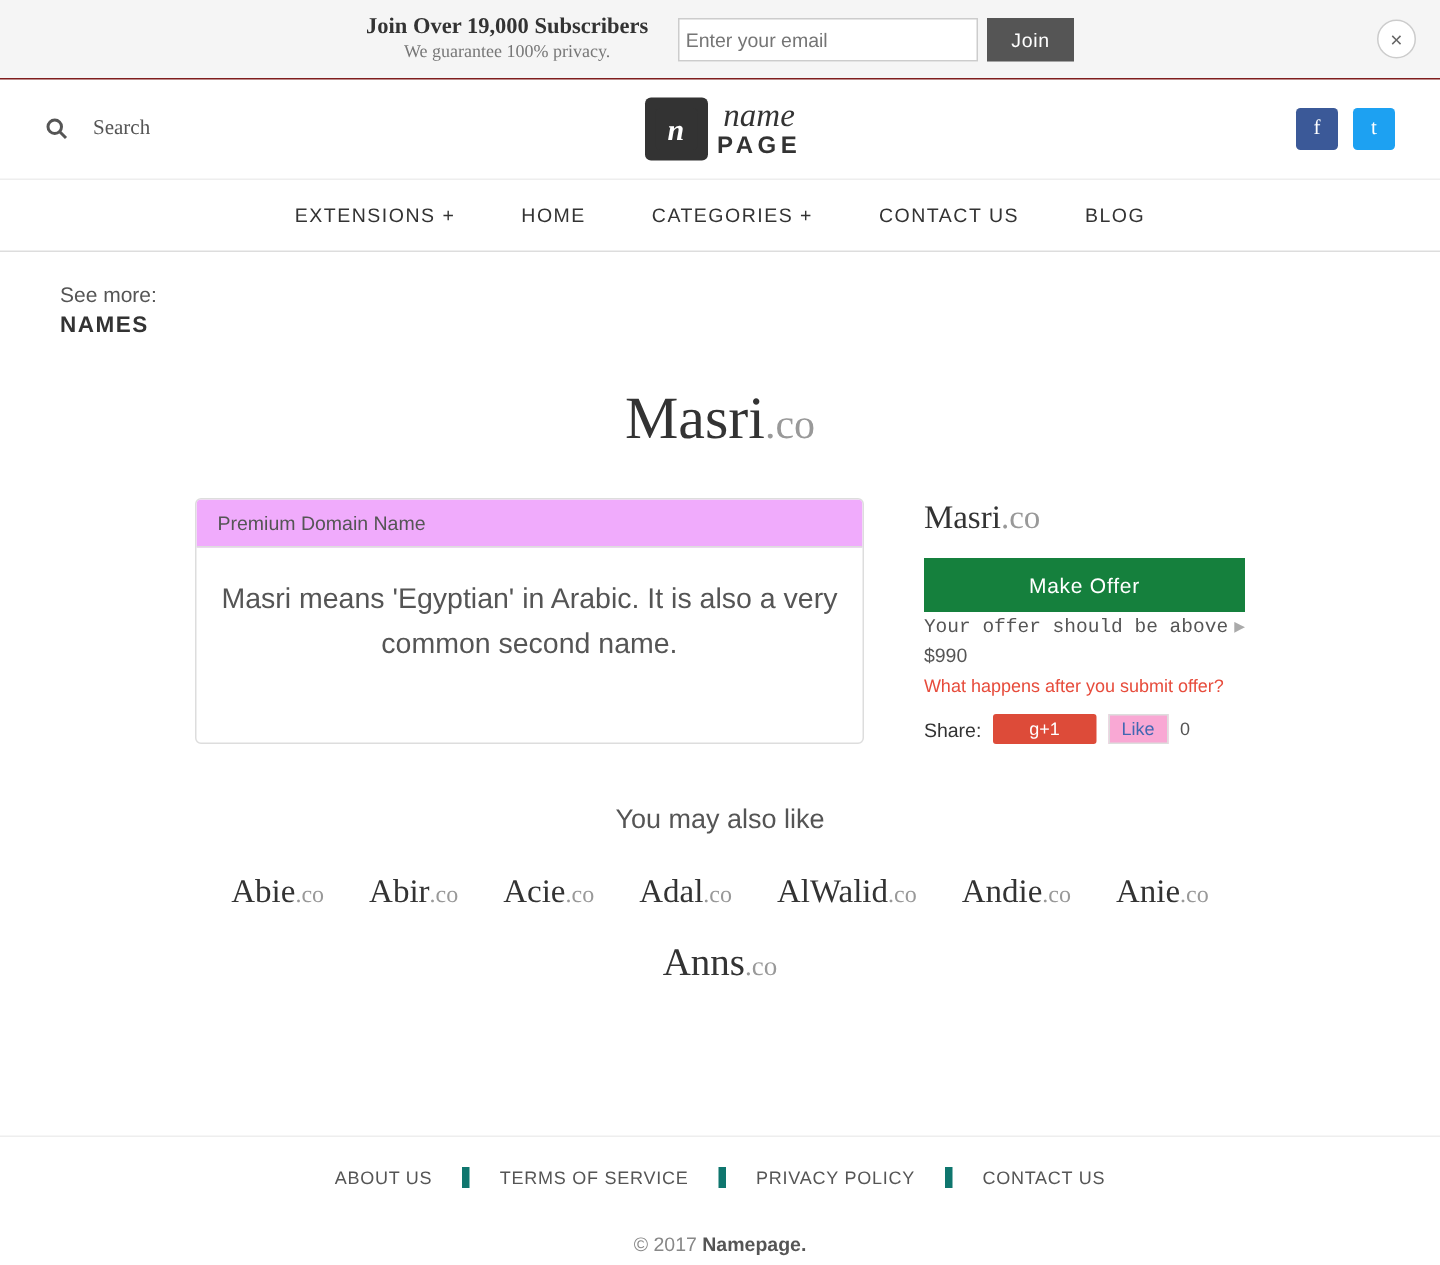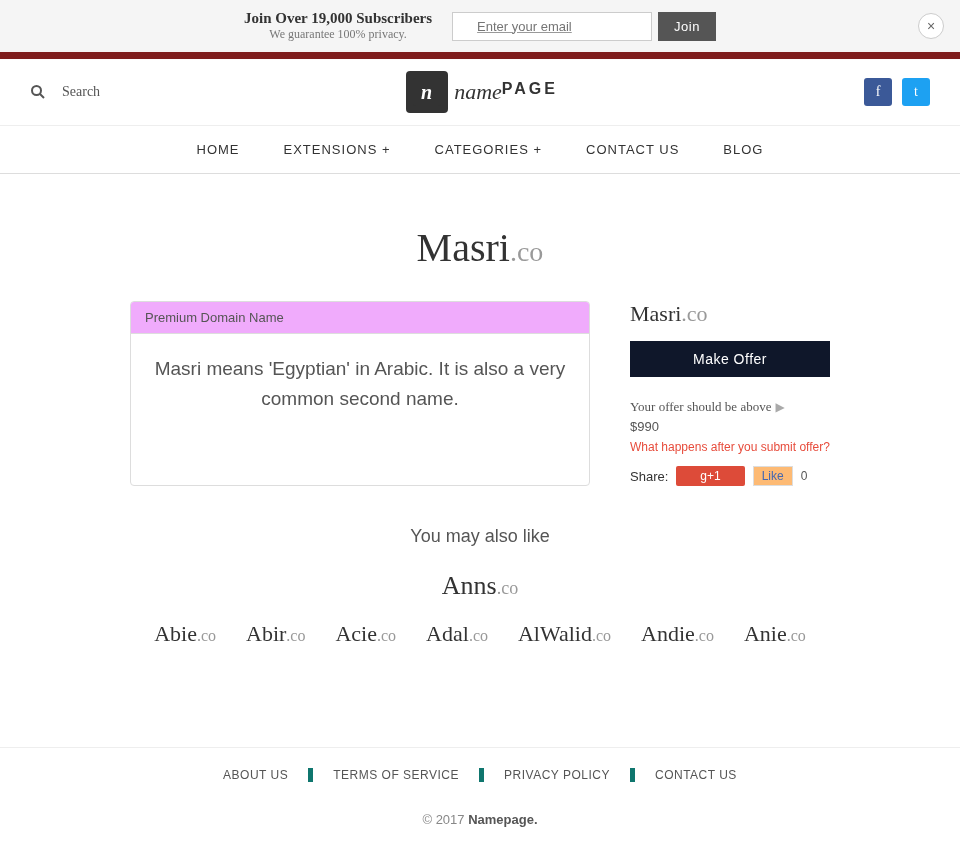--- a/index.html
+++ b/index.html
@@ -1,40 +1,39 @@
 <!DOCTYPE html>
 <html><head>
   <meta charset="utf-8">
   <style>
     * { box-sizing: border-box; margin: 0; padding: 0; }
     body { font-family: 'Georgia', serif; background: #fff; color: #333; font-size: 14px; }
 
     
     .top-banner {
       background: #f5f5f5;
-      border-bottom: 7px solid #7f1d1d;
+      border-bottom: 1px solid #7f1d1d;
       padding: 10px 20px;
       display: flex;
       align-items: center;
       justify-content: center;
       gap: 20px;
       position: relative;
     }
     .top-banner-text { text-align: center; }
     .top-banner-text .main-text { font-size: 15px; font-weight: 600; color: #333; }
     .top-banner-text .sub-text { font-size: 12px; color: #777; }
     .email-form { display: flex; gap: 6px; }
     .email-input {
       border: 1px solid #ccc;
-      padding: 6px 24px;
+      padding: 6px 4px;
       width: 200px;
       font-size: 13px;
       color: #999;
       outline: none;
-      text-decoration: underline;
     }
     .join-btn {
       background: #555;
       color: #fff;
       border: none;
       padding: 6px 16px;
       font-size: 13px;
       cursor: pointer;
       letter-spacing: 0.5px;
     }
@@ -159,50 +158,50 @@
     .offer-section {
       min-width: 200px;
     }
     .offer-domain-name {
       font-size: 22px;
       font-family: Georgia, serif;
       color: #333;
       margin-bottom: 14px;
     }
     .make-offer-btn {
-      background: #0f172a;
+      background: #15803d;
       color: #fff;
       border: none;
       padding: 10px 30px;
       font-size: 14px;
       cursor: pointer;
       width: 100%;
-      margin-bottom: 22px;
+      margin-bottom: 2px;
       letter-spacing: 0.5px;
     }
     .offer-hint {
       display: flex; align-items: center; gap: 4px;
       font-size: 13px; color: #555; margin-bottom: 4px;
-      font-family: Liberation Serif, serif;
+      font-family: Liberation Mono, monospace;
     }
     .offer-hint .arrow { color: #aaa; font-size: 12px; }
     .offer-price { font-size: 13px; color: #555; margin-bottom: 6px; font-family: Arial, sans-serif; }
     .what-happens {
       font-size: 12px; color: #e74c3c; cursor: pointer; margin-bottom: 12px;
       font-family: Arial, sans-serif;
     }
     .share-row { display: flex; align-items: center; gap: 8px; font-size: 13px; font-family: Arial, sans-serif; }
     .g-plus-btn {
       background: #dd4b39; color: #fff; border: none; padding: 3px 24px;
       font-size: 12px; cursor: pointer; border-radius: 2px;
     }
     .fb-like-btn {
       display: flex; align-items: center; gap: 4px;
       border: 1px solid #ddd; padding: 2px 8px; font-size: 12px;
-      color: #4267B2; cursor: pointer; background: #fdba74;
+      color: #4267B2; cursor: pointer; background: #f9a8d4;
     }
     .fb-like-count { font-size: 12px; color: #555; }
 
     
     .also-like { text-align: center; margin-top: 40px; }
     .also-like-title {
       font-size: 18px; color: #555; margin-bottom: 24px;
       font-family: Arial, sans-serif;
     }
     .domain-list {
@@ -264,46 +263,50 @@
   </a>
 
   <div class="logo-container">
     <div class="logo-box">
       <div class="logo-icon">
         <svg width="28" height="28" viewBox="0 0 28 28" fill="none" xmlns="http://www.w3.org/2000/svg">
           <rect width="28" height="28" rx="3" fill="#333"></rect>
           <text x="8" y="21" font-family="Georgia,serif" font-size="20" fill="white" font-style="italic">n</text>
         </svg>
       </div>
-      <div style="display:flex;flex-direction:row;line-height:1.1;margin-left:4px;">
+      <div style="display:flex;flex-direction:column;line-height:1.1;margin-left:4px;">
         <span style="font-size:22px;font-family:Georgia,serif;font-style:italic;color:#333;">name</span>
         <span style="font-size:16px;font-family:Arial,sans-serif;font-weight:700;letter-spacing:3px;color:#333;text-transform:uppercase;">PAGE</span>
       </div>
     </div>
   </div>
 
   <div class="social-icons">
     <a class="social-icon" style="background:#3b5998;">
       <span>f</span>
     </a>
     <a class="social-icon" style="background:#1da1f2;">
       <span>t</span>
     </a>
   </div>
 </header>
 
 <nav>
+  <div class="nav-item">EXTENSIONS +</div>
   <div class="nav-item">HOME</div>
-  <div class="nav-item">EXTENSIONS +</div>
   <div class="nav-item">CATEGORIES +</div>
   <div class="nav-item">CONTACT US</div>
   <div class="nav-item">BLOG</div>
 </nav>
 
 <div class="main-content">
+  <div>
+    <div class="see-more">See more:</div>
+    <div class="names-link">NAMES</div>
+  </div>
 
   <div class="domain-title-section">
     <div class="domain-main-title">
       <span>Masri</span><span class="tld">.co</span>
     </div>
   </div>
 
   <div class="content-grid">
 
     <div class="description-card">
@@ -329,31 +332,31 @@
           <span>Like</span>
         </div>
         <span class="fb-like-count">0</span>
       </div>
     </div>
   </div>
 
   <div class="also-like">
     <div class="also-like-title">You may also like</div>
     <div class="domain-list">
-      <div class="domain-item-large"><span>Anns</span><span class="tld">.co</span></div>
-    </div>
-    <div class="domain-list">
       <div class="domain-item"><span>Abie</span><span class="tld">.co</span></div>
       <div class="domain-item"><span>Abir</span><span class="tld">.co</span></div>
       <div class="domain-item"><span>Acie</span><span class="tld">.co</span></div>
       <div class="domain-item"><span>Adal</span><span class="tld">.co</span></div>
       <div class="domain-item"><span>AlWalid</span><span class="tld">.co</span></div>
       <div class="domain-item"><span>Andie</span><span class="tld">.co</span></div>
       <div class="domain-item"><span>Anie</span><span class="tld">.co</span></div>
     </div>
+    <div class="domain-list">
+      <div class="domain-item-large"><span>Anns</span><span class="tld">.co</span></div>
+    </div>
   </div>
 </div>
 
 <footer>
   <div class="footer-links">
     <div class="footer-link">ABOUT US</div>
     <div class="footer-link">TERMS OF SERVICE</div>
     <div class="footer-link">PRIVACY POLICY</div>
     <div class="footer-link">CONTACT US</div>
   </div>

